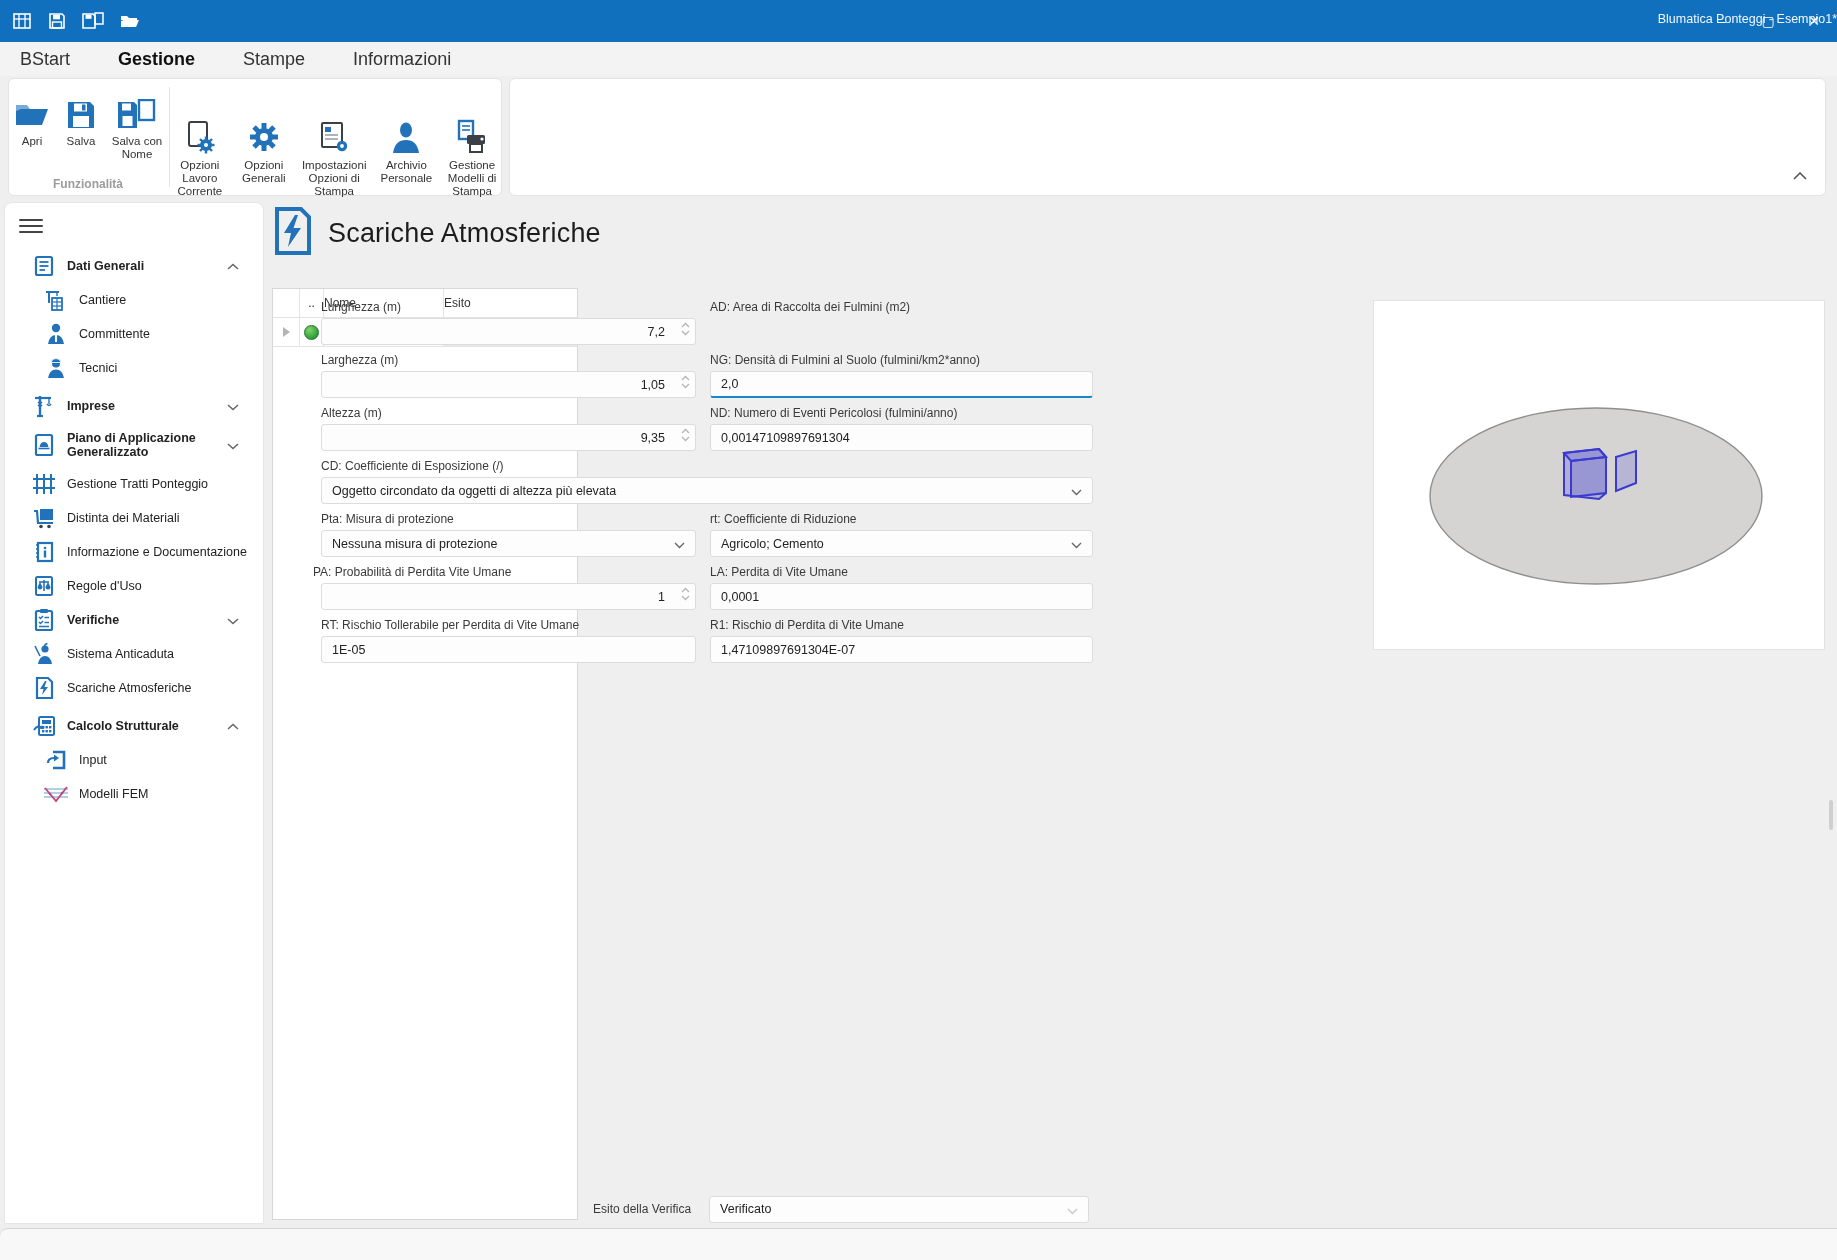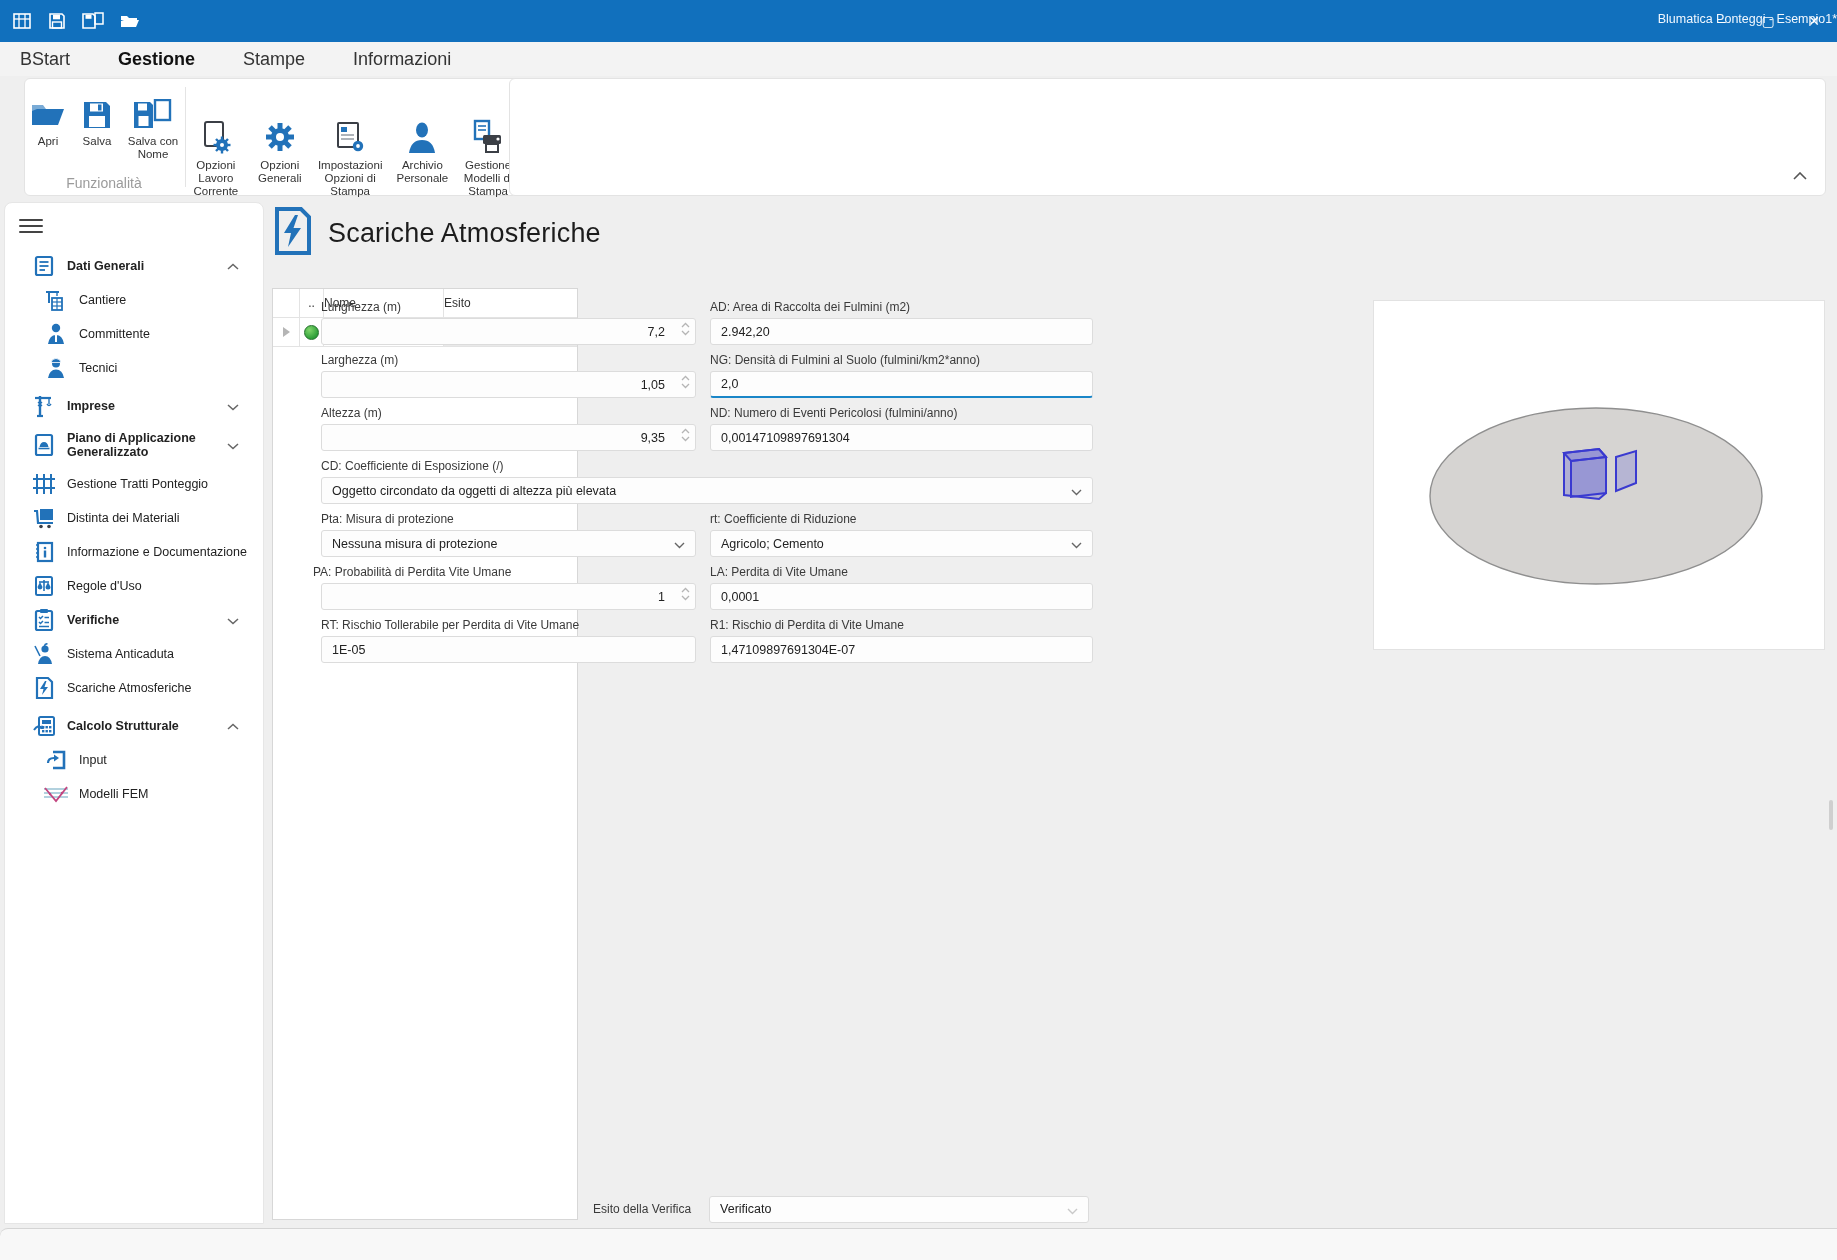--- a/index.html
+++ b/index.html
@@ -15,24 +15,24 @@
 
   
   #tabstrip { position:absolute; left:0; top:42px; width:1837px; height:34px; background:#f3f3f3; display:flex; align-items:center; padding-left:18px; gap:44px; }
   .tab { font-size:18px; color:#333; padding:6px 2px; position:relative; }
   .tab.active { font-weight:700; color:#111; }
   .tab.active::after { content:""; position:absolute; left:-2px; right:-2px; bottom:-4px; height:3px; background:#2272b9; border-radius:2px; }
 
   
   #ribbon { position:absolute; left:0; top:76px; width:1837px; height:124px; background:#efefef; }
   .ribbon-card { position:absolute; top:2px; height:118px; background:#fff; border:1px solid #e3e3e3; border-radius:6px; }
-  #ribbon-card-a { left:24px; width:494px; }
+  #ribbon-card-a { left:8px; width:494px; }
   #ribbon-card-b { left:509px; width:1317px; }
   .rgroup { position:absolute; top:0; height:100%; }
-  .rgroup-label { position:absolute; bottom:4px; width:100%; text-align:center; font-size:14px; color:#9b9b9b; }
+  .rgroup-label { position:absolute; bottom:4px; width:100%; text-align:center; font-size:12px; color:#9b9b9b;font-weight:bold; }
   .rgroup-divider { position:absolute; top:8px; bottom:8px; width:1px; background:#e4e4e4; }
   .rbuttons { position:absolute; top:8px; left:0; right:0; display:flex; justify-content:center; gap:6px; }
   .rbtn { display:flex; flex-direction:column; align-items:center; gap:4px; padding:2px 4px; border-radius:4px; }
   .rbtn .ricon { height:42px; display:flex; align-items:flex-end; justify-content:center; }
   .rbtn .rlabel { font-size:11.5px; color:#333; text-align:center; line-height:1.15; max-width:92px; }
   #ribbon-collapse { position:absolute; right:18px; bottom:10px; color:#555; }
 
   
   #content { position:absolute; left:0; top:200px; width:1837px; height:1028px; background:#efefef; }
   #sidebar { position:absolute; left:4px; top:2px; width:260px; height:1022px; background:#fff; border:1px solid #e6e6e6; border-radius:8px 8px 0 0; overflow:hidden; }
@@ -567,23 +567,20 @@
         <svg width="9" height="6" viewBox="0 0 9 6">
           <polyline points="1,5 4.5,1.5 8,5" fill="none" stroke="#b5b5b5" stroke-width="1.3"></polyline>
         </svg>
         <svg width="9" height="6" viewBox="0 0 9 6">
           <polyline points="1,1 4.5,4.5 8,1" fill="none" stroke="#b5b5b5" stroke-width="1.3"></polyline>
         </svg>
       </span>
   </div>
 
   <div class="flabel" style="left:710px; top:100px;">AD: Area di Raccolta dei Fulmini (m2)</div>
-  <div class="ffield" style="left:710px; top:118px; width:383px;">
-    <span>2.942,20</span>
-  </div>
 
   <div class="flabel" style="left:710px; top:153px;">NG: Densità di Fulmini al Suolo (fulmini/km2*anno)</div>
   <div class="ffield focused" style="left:710px; top:171px; width:383px;">
     <span>2,0</span>
   </div>
 
   <div class="flabel" style="left:710px; top:206px;">ND: Numero di Eventi Pericolosi (fulmini/anno)</div>
   <div class="ffield" style="left:710px; top:224px; width:383px;">
     <span>0,00147109897691304</span>
   </div>

